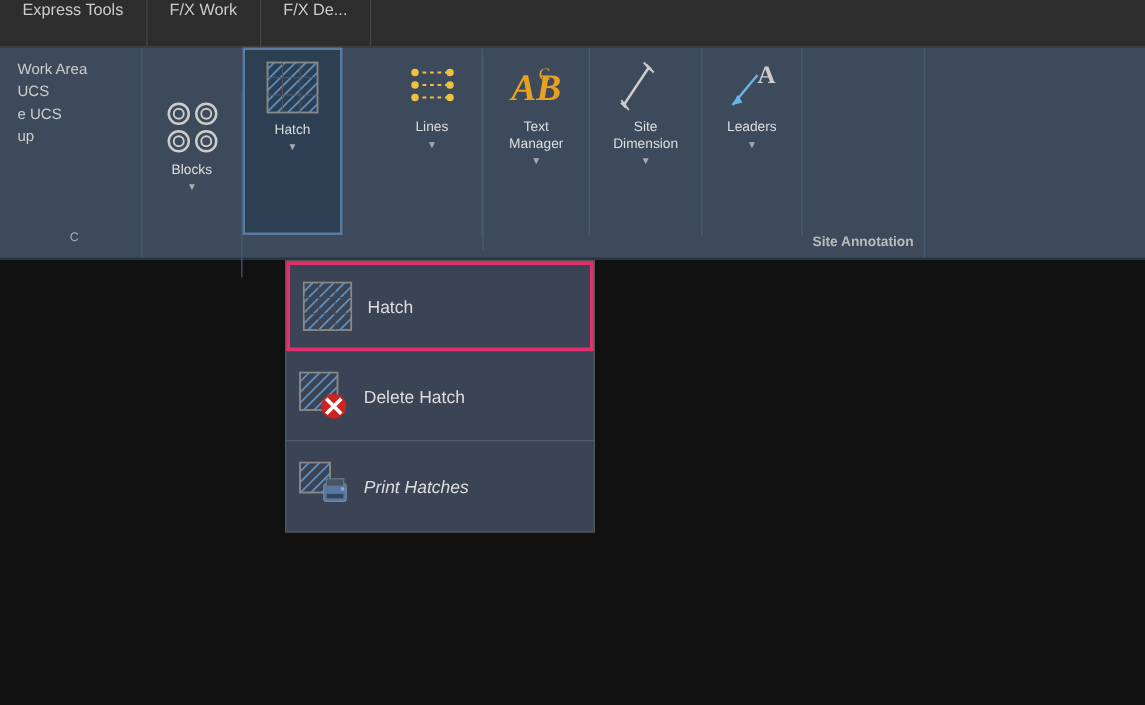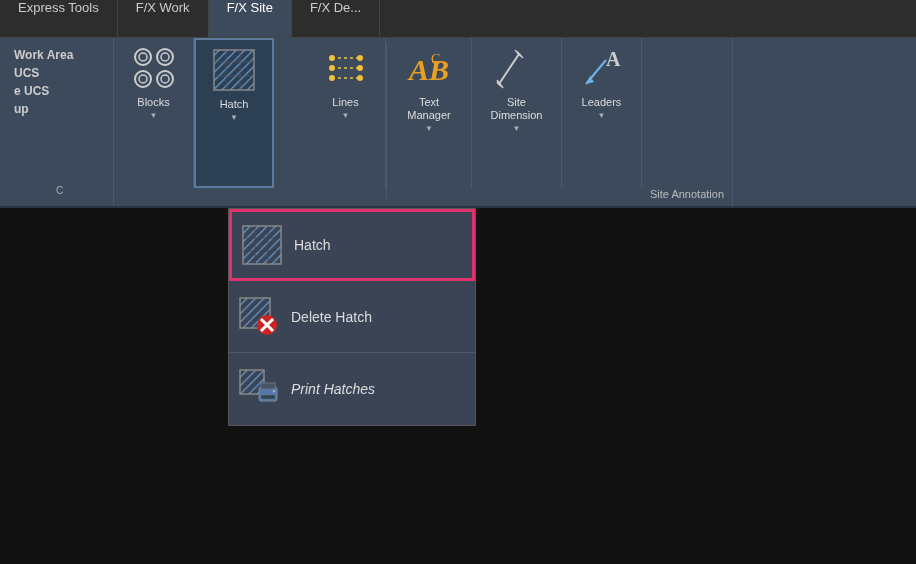--- a/index.html
+++ b/index.html
@@ -43,21 +43,20 @@
       height: 170px;
       padding: 0 4px;
       border-bottom: 2px solid #2a3545;
       position: relative;
     }
     .left-item {
       color: #ccc;
       font-size: 12px;
       padding: 2px 4px;
       cursor: pointer;
-      font-weight: bold;
     }
 
     .ribbon-btn {
       display: flex;
       flex-direction: column;
       align-items: center;
       justify-content: flex-start;
       padding: 6px 10px 2px 10px;
       cursor: pointer;
       border-right: 1px solid #4a5a6e;
@@ -150,23 +149,20 @@
 </head>
 <body>
 
 <div class="tab-bar">
   <div class="tab">
     <span>Express Tools</span>
   </div>
   <div class="tab">
     <span>F/X Work</span>
   </div>
-  <div class="tab active">
-    <span>F/X Site</span>
-  </div>
   <div class="tab">
     <span>F/X De...</span>
   </div>
 </div>
 
 <div class="ribbon">
 
   <div style="display:flex;flex-direction:column;justify-content:flex-start;padding:8px 4px 4px 6px;border-right:1px solid #4a5a6e;width:110px;min-width:110px;">
     <div class="left-item">
       <span>Work Area</span>
@@ -176,21 +172,21 @@
     </div>
     <div class="left-item">
       <span>e UCS</span>
     </div>
     <div class="left-item">
       <span>up</span>
     </div>
     <div style="margin-top:auto;font-size:10px;color:#aab;text-align:center;padding-bottom:6px;">C</div>
   </div>
 
-  <div class="ribbon-btn" style="min-width:80px;">
+  <div class="ribbon-btn" style="min-width:80px;margin-top:34px;">
     <div class="btn-icon">
       <svg width="44" height="44" viewBox="0 0 44 44">
         <circle cx="11" cy="11" r="8" fill="none" stroke="#ccc" stroke-width="2"></circle>
         <circle cx="33" cy="11" r="8" fill="none" stroke="#ccc" stroke-width="2"></circle>
         <circle cx="11" cy="33" r="8" fill="none" stroke="#ccc" stroke-width="2"></circle>
         <circle cx="33" cy="33" r="8" fill="none" stroke="#ccc" stroke-width="2"></circle>
         <circle cx="11" cy="11" r="4" fill="none" stroke="#ccc" stroke-width="1.5"></circle>
         <circle cx="33" cy="11" r="4" fill="none" stroke="#ccc" stroke-width="1.5"></circle>
         <circle cx="11" cy="33" r="4" fill="none" stroke="#ccc" stroke-width="1.5"></circle>
         <circle cx="33" cy="33" r="4" fill="none" stroke="#ccc" stroke-width="1.5"></circle>
@@ -275,21 +271,21 @@
         <line x1="8" y1="40" x2="28" y2="16" stroke="#6ab4e8" stroke-width="2"></line>
 
         <polygon points="8,40 12,32 16,38" fill="#6ab4e8"></polygon>
       </svg>
     </div>
     <div class="btn-label">Leaders</div>
     <div class="btn-arrow">▼</div>
   </div>
 
   <div style="display:flex;flex-direction:column;justify-content:flex-end;padding-bottom:6px;padding-left:8px;padding-right:8px;border-right:1px solid #4a5a6e;">
-    <div style="font-size:11px;color:#bbb;">Site Annotation</div>
+    <div style="font-size:11px;color:#bbb;font-weight:bold;">Site Annotation</div>
   </div>
 
 </div>
 
 <div class="dropdown-menu">
 
   <div class="dropdown-item highlighted">
     <div class="dropdown-item-icon">
       <svg class="small-hatch-svg" viewBox="0 0 40 40">
         <defs>

